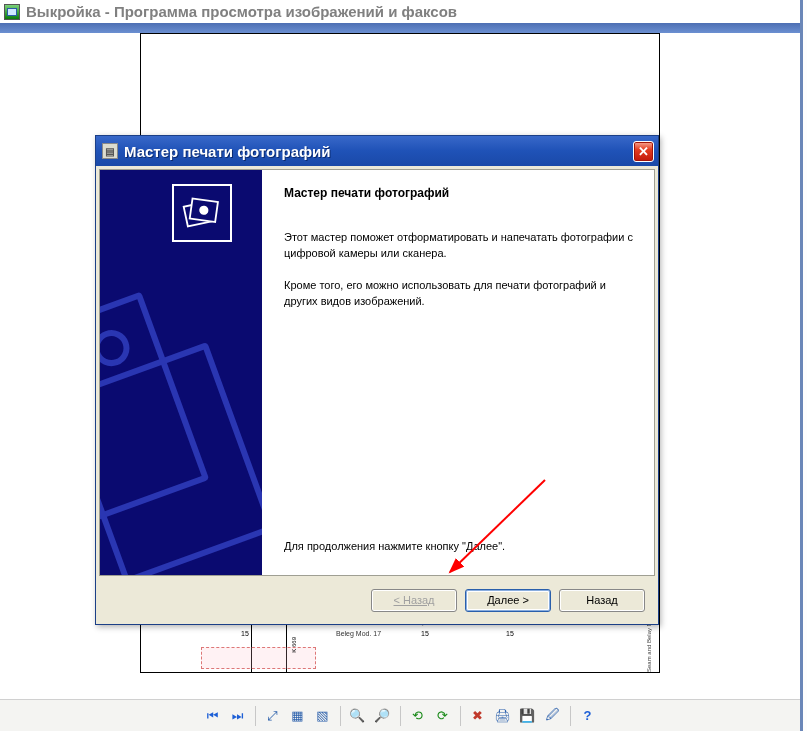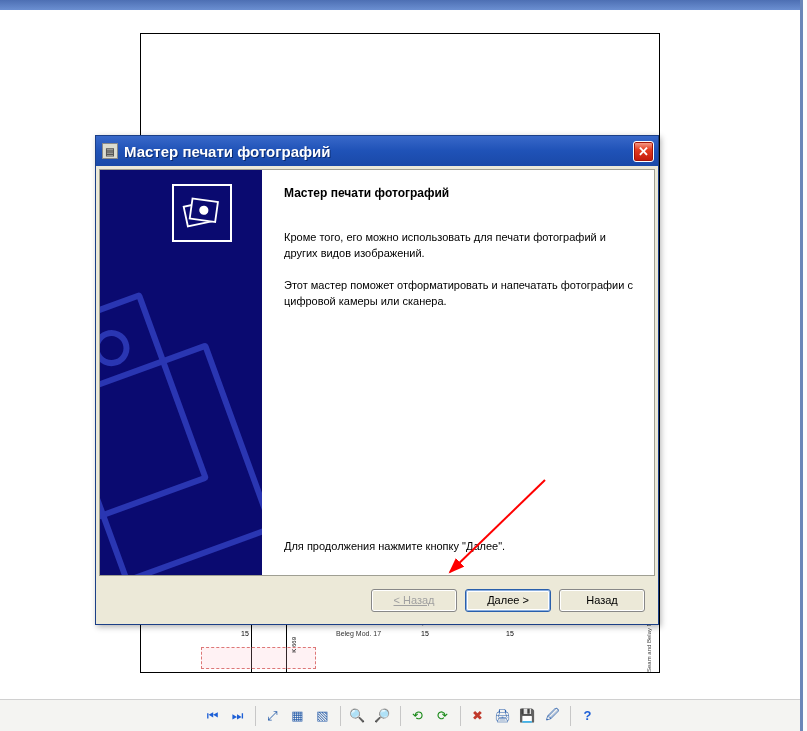--- a/index.html
+++ b/index.html
@@ -197,20 +197,24 @@
     width:110px; height:100px;
     pointer-events:none;
   }
   .arrow svg{ width:100%; height:100%; overflow:visible;}
 </style>
 </head>
 <body>
 
 <div class="viewer">
 
+  <div class="viewer-title">
+    <span class="viewer-title-icon"></span>
+    <span>Выкройка - Программа просмотра изображений и факсов</span>
+  </div>
   <div class="viewer-under"></div>
 
   <div class="viewer-content">
     <div class="page">
       <div class="sewing">
         <div class="hatch"></div>
         <div class="hline"></div>
         <div class="vline1"></div>
         <div class="vline2"></div>
         <div class="pink"></div>
@@ -267,22 +271,22 @@
           <g fill="none" stroke="#fff" stroke-width="2">
             <rect x="6" y="14" width="28" height="22" transform="rotate(-12 20 25)" fill="#0a0a70"></rect>
             <rect x="12" y="10" width="28" height="22" transform="rotate(8 26 21)" fill="#0a0a70"></rect>
             <circle cx="26" cy="21" r="5" fill="#fff" stroke="none" transform="rotate(8 26 21)"></circle>
           </g>
         </svg>
       </div>
     </div>
     <div class="wiz-main">
       <h1>Мастер печати фотографий</h1>
+      <p>Этот мастер поможет отформатировать и напечатать фотографии с цифровой камеры или сканера.</p>
       <p>Кроме того, его можно использовать для печати фотографий и других видов изображений.</p>
-      <p>Этот мастер поможет отформатировать и напечатать фотографии с цифровой камеры или сканера.</p>
       <div class="spacer"></div>
       <p class="cont">Для продолжения нажмите кнопку "Далее".</p>
     </div>
   </div>
 
   <div class="wiz-buttons">
     <button class="btn" disabled="">&lt; Назад</button>
     <button class="btn default">Далее &gt;</button>
     <button class="btn">Назад</button>
   </div>

